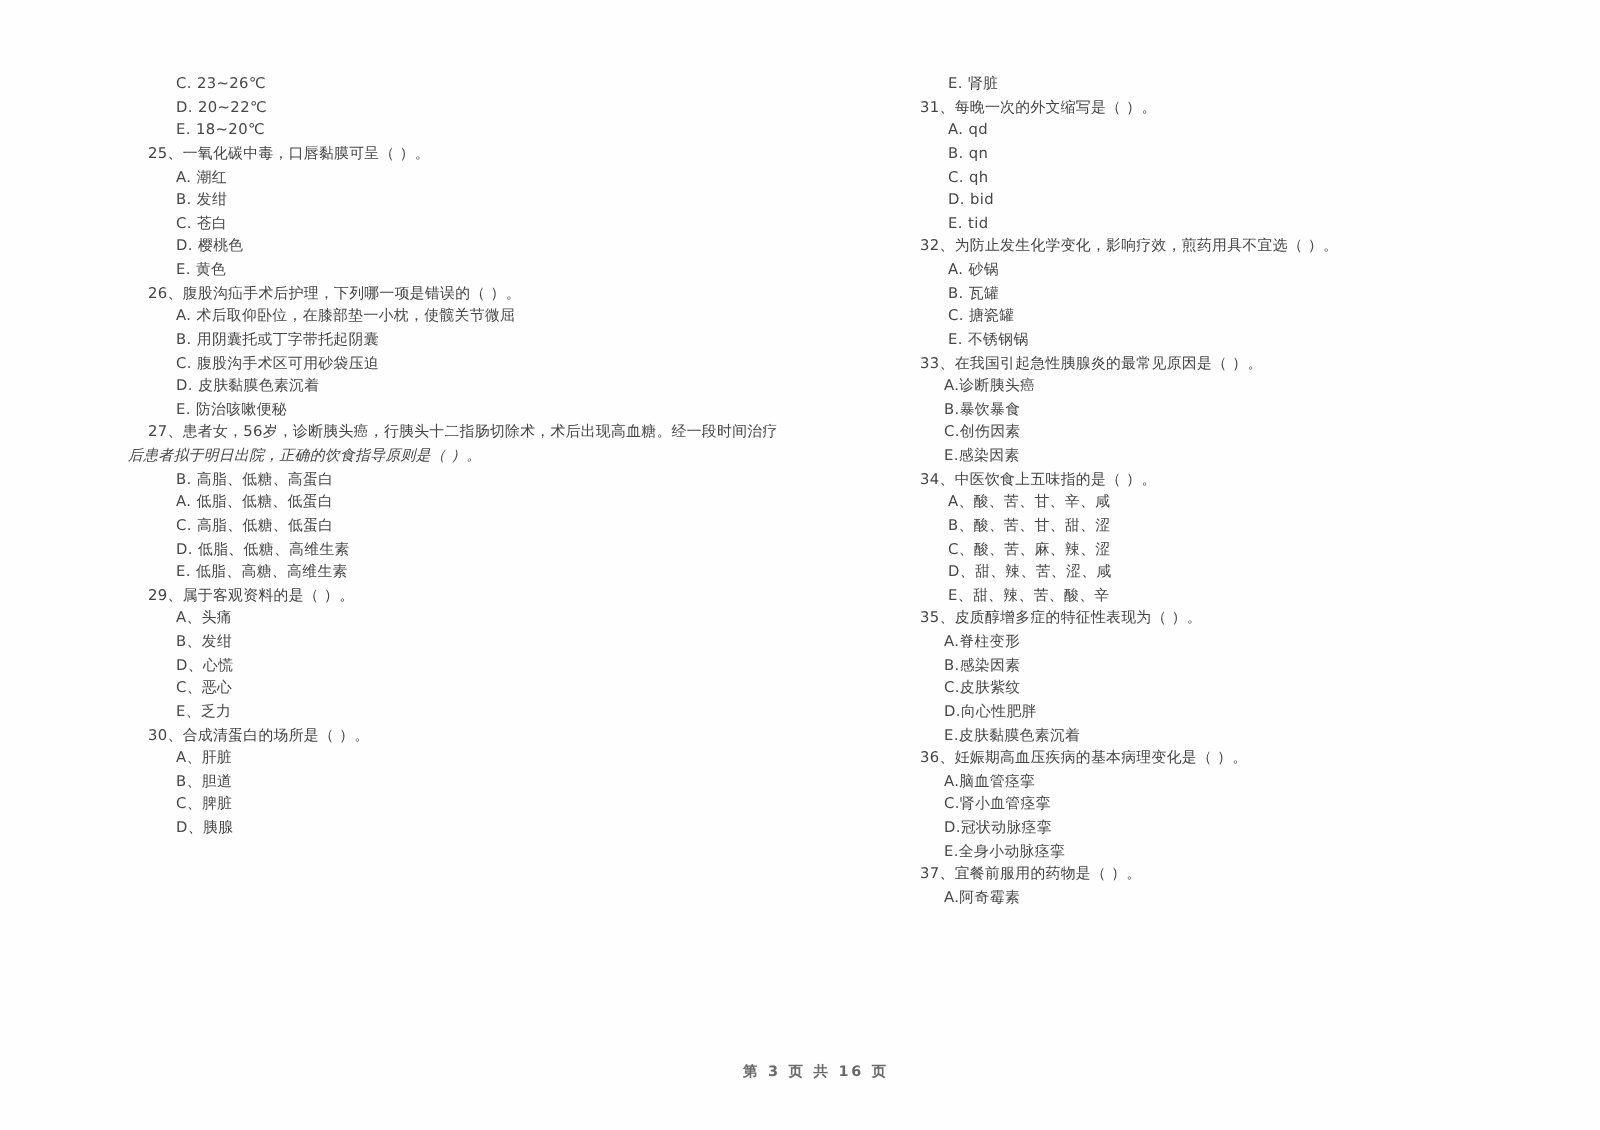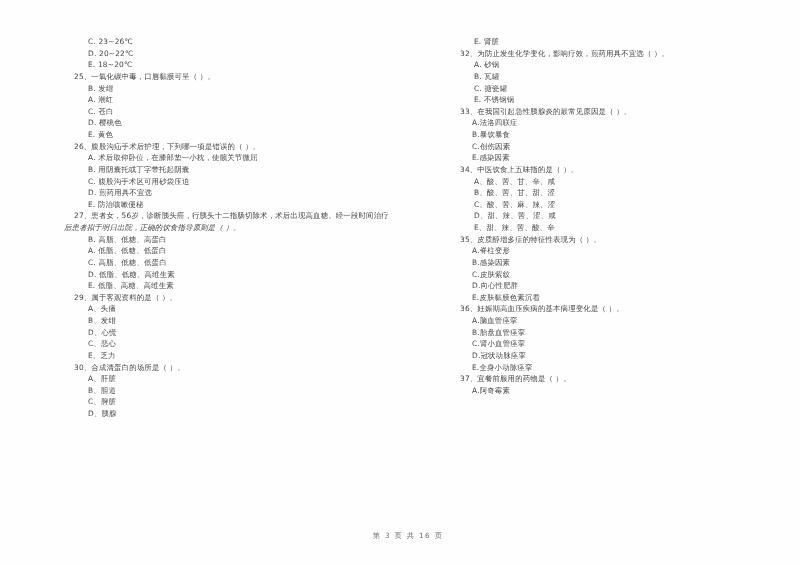--- a/index.html
+++ b/index.html
@@ -79,20 +79,21 @@
   }
   .footer {
     position: absolute;
     left: 16px;
     right: 0;
     bottom: 24px;
     text-align: center;
     font-size: 7.2px;
     color: #6a6a6a;
     letter-spacing: 1.4px;
+    font-weight: bold;
   }
   .lead-opts {
     
   }
 </style>
 </head>
 <body>
 
 <div class="page">
 
@@ -101,33 +102,33 @@
     <div class="col col-left">
 
       <div class="lead-opts">
         <div class="opt">C. 23~26℃</div>
         <div class="opt">D. 20~22℃</div>
         <div class="opt">E. 18~20℃</div>
       </div>
 
       <div class="q">
         <div class="q-stem">25、一氧化碳中毒，口唇黏膜可呈（      ）。</div>
+        <div class="opt">A. 潮红</div>
         <div class="opt">B. 发绀</div>
-        <div class="opt">A. 潮红</div>
         <div class="opt">C. 苍白</div>
         <div class="opt">D. 樱桃色</div>
         <div class="opt">E. 黄色</div>
       </div>
 
       <div class="q">
         <div class="q-stem">26、腹股沟疝手术后护理，下列哪一项是错误的（       ）。</div>
         <div class="opt">A. 术后取仰卧位，在膝部垫一小枕，使髋关节微屈</div>
         <div class="opt">B. 用阴囊托或丁字带托起阴囊</div>
         <div class="opt">C. 腹股沟手术区可用砂袋压迫</div>
-        <div class="opt">D. 煎药用具不宜选</div>
+        <div class="opt">D. 皮肤黏膜色素沉着</div>
         <div class="opt">E. 防治咳嗽便秘</div>
       </div>
 
       <div class="q">
         <div class="q-stem">27、患者女，56岁，诊断胰头癌，行胰头十二指肠切除术，术后出现高血糖。经一段时间治疗</div>
         <div class="q-stem-cont">后患者拟于明日出院，正确的饮食指导原则是（      ）。</div>
         <div class="opt">B. 高脂、低糖、高蛋白</div>
         <div class="opt">A. 低脂、低糖、低蛋白</div>
         <div class="opt">C. 高脂、低糖、低蛋白</div>
         <div class="opt">D. 低脂、低糖、高维生素</div>
@@ -153,32 +154,40 @@
       </div>
 
     </div>
 
     <div class="col col-right">
 
       <div class="lead-opts">
         <div class="opt">E. 肾脏</div>
       </div>
 
+      <div class="q">
+        <div class="q-stem">31、每晚一次的外文缩写是（      ）。</div>
+        <div class="opt">A. qd</div>
+        <div class="opt">B. qn</div>
+        <div class="opt">C. qh</div>
+        <div class="opt">D. bid</div>
+        <div class="opt">E. tid</div>
+      </div>
 
       <div class="q">
         <div class="q-stem">32、为防止发生化学变化，影响疗效，煎药用具不宜选（      ）。</div>
         <div class="opt">A. 砂锅</div>
         <div class="opt">B. 瓦罐</div>
         <div class="opt">C. 搪瓷罐</div>
         <div class="opt">E. 不锈钢锅</div>
       </div>
 
       <div class="q">
         <div class="q-stem">33、在我国引起急性胰腺炎的最常见原因是（      ）。</div>
-        <div class="opt opt-wide">A.法洛四联症</div>
+        <div class="opt opt-wide">A.诊断胰头癌</div>
         <div class="opt opt-wide">B.暴饮暴食</div>
         <div class="opt opt-wide">C.创伤因素</div>
         <div class="opt opt-wide">E.感染因素</div>
       </div>
 
       <div class="q">
         <div class="q-stem">34、中医饮食上五味指的是（      ）。</div>
         <div class="opt">A、酸、苦、甘、辛、咸</div>
         <div class="opt">B、酸、苦、甘、甜、涩</div>
         <div class="opt">C、酸、苦、麻、辣、涩</div>
@@ -191,21 +200,20 @@
         <div class="opt opt-wide">A.脊柱变形</div>
         <div class="opt opt-wide">B.感染因素</div>
         <div class="opt opt-wide">C.皮肤紫纹</div>
         <div class="opt opt-wide">D.向心性肥胖</div>
         <div class="opt opt-wide">E.皮肤黏膜色素沉着</div>
       </div>
 
       <div class="q">
         <div class="q-stem">36、妊娠期高血压疾病的基本病理变化是（      ）。</div>
         <div class="opt opt-wide">A.脑血管痉挛</div>
-        <div class="opt opt-wide">B.胎盘血管痉挛</div>
         <div class="opt opt-wide">C.肾小血管痉挛</div>
         <div class="opt opt-wide">D.冠状动脉痉挛</div>
         <div class="opt opt-wide">E.全身小动脉痉挛</div>
       </div>
 
       <div class="q">
         <div class="q-stem">37、宜餐前服用的药物是（      ）。</div>
         <div class="opt opt-wide">A.阿奇霉素</div>
       </div>
 

